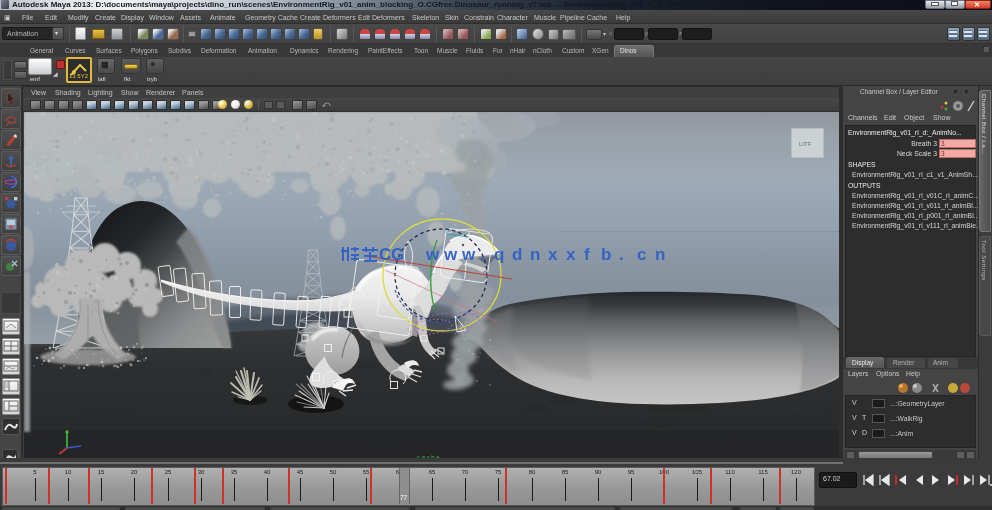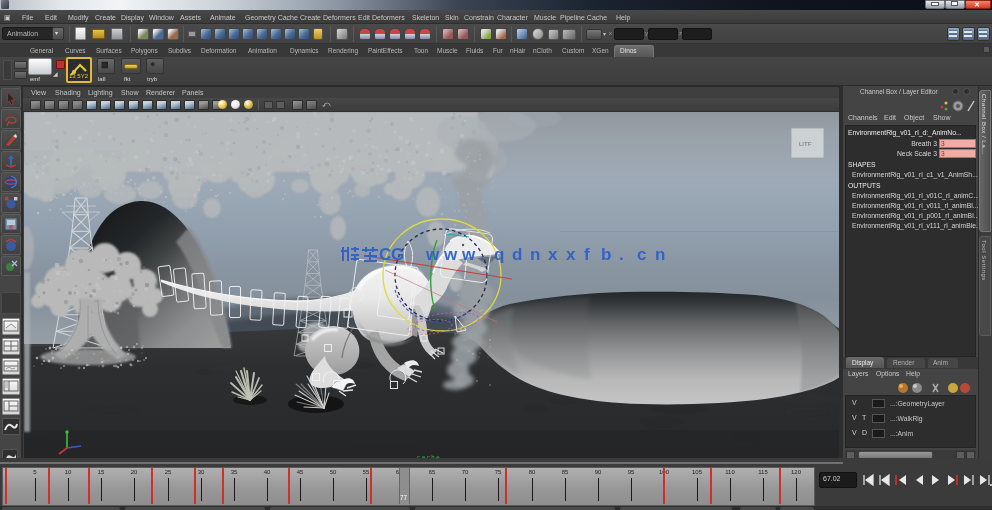--- a/index.html
+++ b/index.html
@@ -5,20 +5,21 @@
 font-family:"Liberation Sans",sans-serif;}
 *{box-sizing:border-box;}
 .abs{position:absolute;}
 .t{position:absolute;white-space:nowrap;}
 </style></head><body>
 <div class="abs" style="left:0;top:0;width:992px;height:510px;">
 
 <div class="abs" style="left:0;top:0;width:992px;height:10px;
 background:linear-gradient(90deg,#b9bec6 0%,#e2e6ea 6%,#f2f4f6 12%,#cdd3da 22%,#8c96a4 34%,#3c4554 46%,#1b2230 60%,#10141d 78%,#0c0f16 100%);"></div>
 <div class="t" style="left:1px;top:0px;width:8px;height:9px;background:linear-gradient(135deg,#7a8088,#353a42);border-radius:1px;"></div>
+    <div class="t" style="left:12px;top:0px;font-size:8px;font-weight:bold;color:#15181d;letter-spacing:0px;">Autodesk Maya 2013: D:\documents\maya\projects\dino_run\scenes\EnvironmentRig_v01_anim_blocking_O.CGfree.Dinosaur_running_v7.mb  ---  EnvironmentRig_v01_rl_d:_AnimNode</div>
     <div class="t" style="left:925px;top:0px;width:20px;height:9px;background:linear-gradient(180deg,#e8eaee,#9aa1ab);border:1px solid #6a707a;border-radius:0 0 2px 2px;"></div>
     <div class="t" style="left:945px;top:0px;width:20px;height:9px;background:linear-gradient(180deg,#e4e7eb,#949ba6);border:1px solid #6a707a;border-radius:0 0 2px 2px;"></div>
     <div class="t" style="left:965px;top:0px;width:26px;height:9px;background:linear-gradient(180deg,#f2856e,#d43d22);border:1px solid #8c2312;border-radius:0 0 2px 2px;"></div>
     <div class="t" style="left:931px;top:2px;width:8px;height:4px;background:#fff;border:1px solid #555;"></div>
     <div class="t" style="left:951px;top:1px;width:7px;height:5px;background:#f4f6f8;border:1px solid #555;"></div>
     <div class="t" style="left:974px;top:1px;color:#fff;font-size:7px;font-weight:bold;">✕</div>
     <div class="abs" style="left:0;top:10px;width:992px;height:14px;background:linear-gradient(180deg,#484848,#3a3a3a);border-bottom:1px solid #2e2e2e;"></div>
     <div class="t" style="left:4px;top:14px;font-size:7px;color:#c8c8c8;">▣</div>
     <div class="t" style="left:22px;top:14px;font-size:7px;color:#c8c8c8;">File</div>
     <div class="t" style="left:45px;top:14px;font-size:7px;color:#c8c8c8;">Edit</div>

